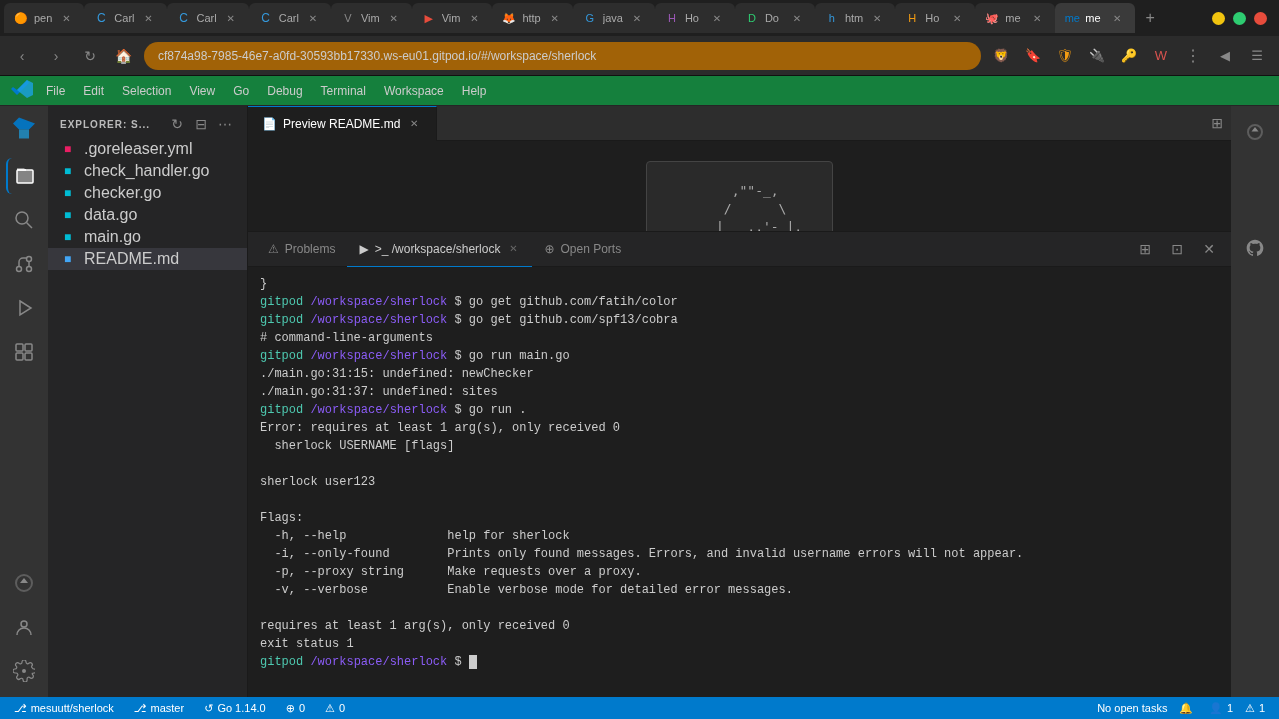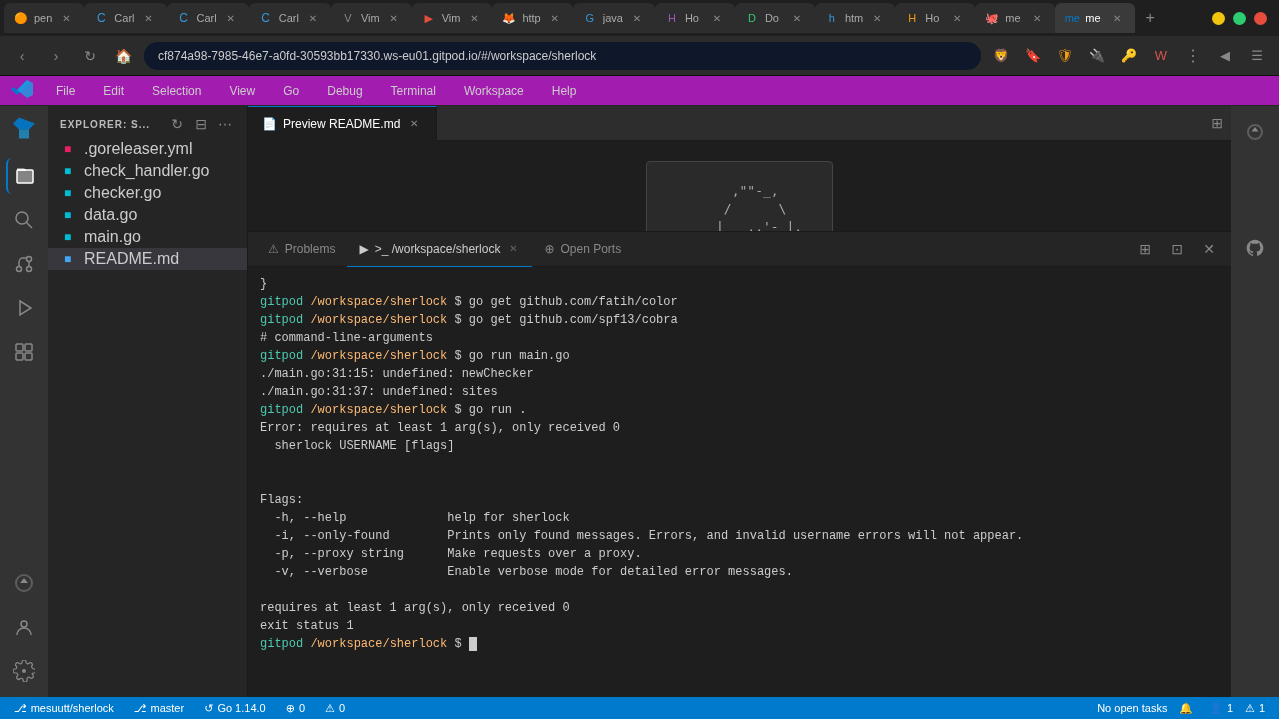--- a/index.html
+++ b/index.html
@@ -13,27 +13,27 @@
     .tab-close { width: 16px; height: 16px; display: flex; align-items: center; justify-content: center; border-radius: 3px; font-size: 10px; color: #888; flex-shrink: 0; cursor: pointer; }
     .tab-new { width: 30px; height: 30px; display: flex; align-items: center; justify-content: center; color: #888; cursor: pointer; font-size: 16px; flex-shrink: 0; }
     .window-controls { display: flex; align-items: center; gap: 8px; margin-left: auto; padding-right: 8px; }
     .win-btn { width: 13px; height: 13px; border-radius: 50%; cursor: pointer; }
     .win-min { background: #f1c40f; }
     .win-max { background: #2ecc71; }
     .win-close { background: #e74c3c; }
 
     .address-bar { display: flex; align-items: center; background: #2b2b2b; height: 40px; padding: 0 8px; gap: 6px; border-bottom: 1px solid #111; }
     .nav-btn { width: 28px; height: 28px; display: flex; align-items: center; justify-content: center; color: #888; cursor: pointer; border-radius: 4px; font-size: 14px; }
-    .address-input { flex: 1; background: #0f172a; border: none; border-radius: 20px; height: 28px; padding: 0 14px; color: #ccc; font-size: 12px; outline: none; }
+    .address-input { flex: 1; background: #a16207; border: none; border-radius: 20px; height: 28px; padding: 0 14px; color: #ccc; font-size: 12px; outline: none; }
     .browser-actions { display: flex; align-items: center; gap: 4px; }
     .browser-action-btn { width: 28px; height: 28px; display: flex; align-items: center; justify-content: center; color: #888; cursor: pointer; border-radius: 4px; font-size: 13px; }
 
     
     .vscode { display: flex; flex-direction: column; height: calc(719px - 76px); }
-    .vscode-menu { display: flex; align-items: center; background: #a21caf; height: 30px; padding: 0 8px; gap: 12px; border-bottom: 1px solid #252526; }
+    .vscode-menu { display: flex; align-items: center; background: #15803d; height: 30px; padding: 0 8px; gap: 2px; border-bottom: 1px solid #252526; }
     .menu-item { padding: 4px 8px; color: #ccc; font-size: 12px; cursor: pointer; border-radius: 4px; }
     .vscode-body { display: flex; flex: 1; overflow: hidden; }
 
     
     .activity-bar { width: 48px; background: #333333; display: flex; flex-direction: column; align-items: center; padding-top: 4px; gap: 8px; flex-shrink: 0; }
     .activity-icon { width: 36px; height: 36px; display: flex; align-items: center; justify-content: center; color: #888; cursor: pointer; border-radius: 6px; font-size: 18px; position: relative; }
     .activity-icon.active { color: #fff; border-left: 2px solid #007acc; }
     .activity-spacer { flex: 1; }
     .activity-bottom { display: flex; flex-direction: column; align-items: center; gap: 8px; padding-bottom: 8px; }
 
@@ -72,21 +72,21 @@
     .terminal-header { display: flex; align-items: center; background: #252526; height: 35px; border-bottom: 1px solid #1a1a1a; padding: 0 8px; gap: 0; }
     .terminal-tab { display: flex; align-items: center; gap: 6px; padding: 0 12px; height: 35px; color: #888; font-size: 12px; cursor: pointer; }
     .terminal-tab.active { color: #ccc; border-bottom: 1px solid #007acc; }
     .terminal-tab-close { width: 14px; height: 14px; display: flex; align-items: center; justify-content: center; font-size: 10px; color: #666; cursor: pointer; }
     .terminal-controls { margin-left: auto; display: flex; gap: 4px; }
     .terminal-ctrl-btn { width: 28px; height: 28px; display: flex; align-items: center; justify-content: center; color: #888; cursor: pointer; font-size: 14px; }
 
     .terminal-body { flex: 1; background: #1e1e1e; padding: 8px 12px; overflow-y: auto; font-family: 'Consolas', 'Courier New', monospace; font-size: 12px; line-height: 1.5; }
     .term-line { white-space: pre; color: #ccc; }
     .term-prompt { color: #4ec9b0; }
-    .term-path { color: #fdba74; }
+    .term-path { color: #8b5cf6; }
     .term-cmd { color: #ccc; margin-top: 12px; }
     .term-cursor { display: inline-block; width: 8px; height: 14px; background: #ccc; vertical-align: middle; animation: blink 1s infinite; }
     @keyframes blink { 0%,100%{opacity:1} 50%{opacity:0} }
 
     
     .right-panel { width: 48px; background: #333; display: flex; flex-direction: column; align-items: center; padding-top: 4px; flex-shrink: 0; }
 
     
     .status-bar { display: flex; align-items: center; background: #007acc; height: 22px; padding: 0 8px; gap: 8px; font-size: 11px; color: #fff; }
     .status-item { display: flex; align-items: center; gap: 4px; cursor: pointer; padding: 0 6px; height: 22px; }
@@ -380,20 +380,21 @@
             <div class="term-line"><span class="term-prompt">gitpod</span> <span class="term-path">/workspace/sherlock</span><span class="term-cmd"> $ go get github.com/fatih/color</span></div>
             <div class="term-line"><span class="term-prompt">gitpod</span> <span class="term-path">/workspace/sherlock</span><span class="term-cmd"> $ go get github.com/spf13/cobra</span></div>
             <div class="term-line"># command-line-arguments</div>
             <div class="term-line"><span class="term-prompt">gitpod</span> <span class="term-path">/workspace/sherlock</span><span class="term-cmd"> $ go run main.go</span></div>
             <div class="term-line">./main.go:31:15: undefined: newChecker</div>
             <div class="term-line">./main.go:31:37: undefined: sites</div>
             <div class="term-line"><span class="term-prompt">gitpod</span> <span class="term-path">/workspace/sherlock</span><span class="term-cmd"> $ go run .</span></div>
             <div class="term-line">Error: requires at least 1 arg(s), only received 0</div>
             <div class="term-line">  sherlock USERNAME [flags]</div>
             <div class="term-line">&nbsp;</div>
+            <div class="term-line">sherlock user123</div>
             <div class="term-line">&nbsp;</div>
             <div class="term-line">Flags:</div>
             <div class="term-line">  -h, --help              help for sherlock</div>
             <div class="term-line">  -i, --only-found        Prints only found messages. Errors, and invalid username errors will not appear.</div>
             <div class="term-line">  -p, --proxy string      Make requests over a proxy.</div>
             <div class="term-line">  -v, --verbose           Enable verbose mode for detailed error messages.</div>
             <div class="term-line">&nbsp;</div>
             <div class="term-line">requires at least 1 arg(s), only received 0</div>
             <div class="term-line">exit status 1</div>
             <div class="term-line"><span class="term-prompt">gitpod</span> <span class="term-path">/workspace/sherlock</span><span class="term-cmd"> $</span> <span class="term-cursor"></span></div>

